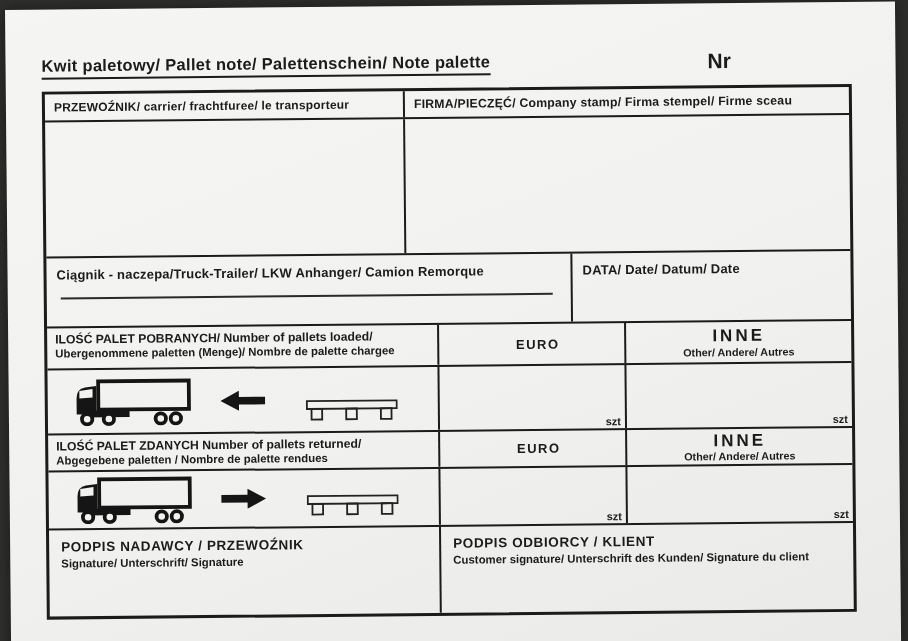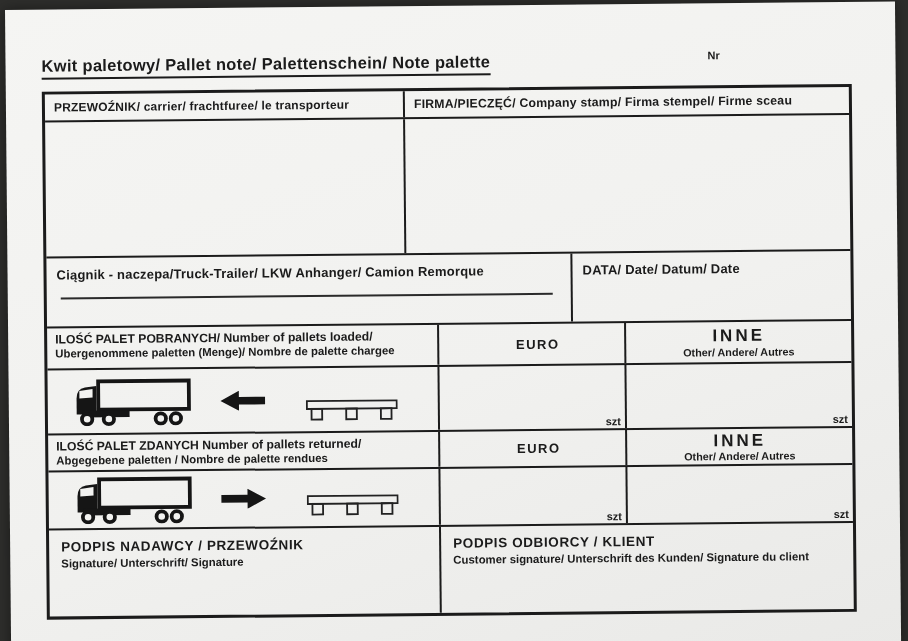--- a/index.html
+++ b/index.html
@@ -24,21 +24,21 @@
     transform-origin:top left;
     box-shadow:0 0 14px rgba(0,0,0,.45);
   }
   .doc{position:absolute;left:36px;top:46px;width:812px;}
   .doc-head{position:relative;height:28px;margin-bottom:8px;}
   .doc-title{
     display:inline-block;font-size:16.5px;font-weight:bold;letter-spacing:.3px;
     line-height:20px;
     border-bottom:2px solid var(--ink);padding-bottom:2px;
   }
-  .doc-nr{position:absolute;left:666px;top:0;font-size:11px;font-weight:bold;}
+  .doc-nr{position:absolute;left:666px;top:0;font-size:21px;font-weight:bold;}
 
   .tbl{
     width:810px;height:528px;border:3px solid var(--ink);
     display:flex;flex-direction:column;background:transparent;
   }
   .trow{display:flex;border-bottom:2px solid var(--ink);flex:0 0 auto;}
   .trow:last-child{border-bottom:none;flex:1 1 auto;}
   .cell{position:relative;flex:1 1 auto;}
   .cell + .cell{border-left:2px solid var(--ink);}
 

